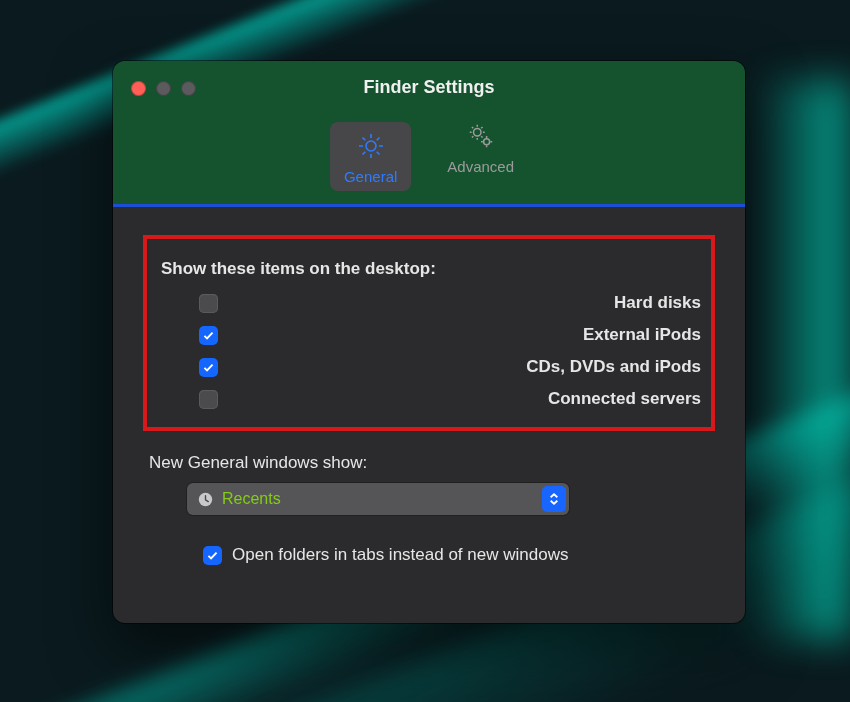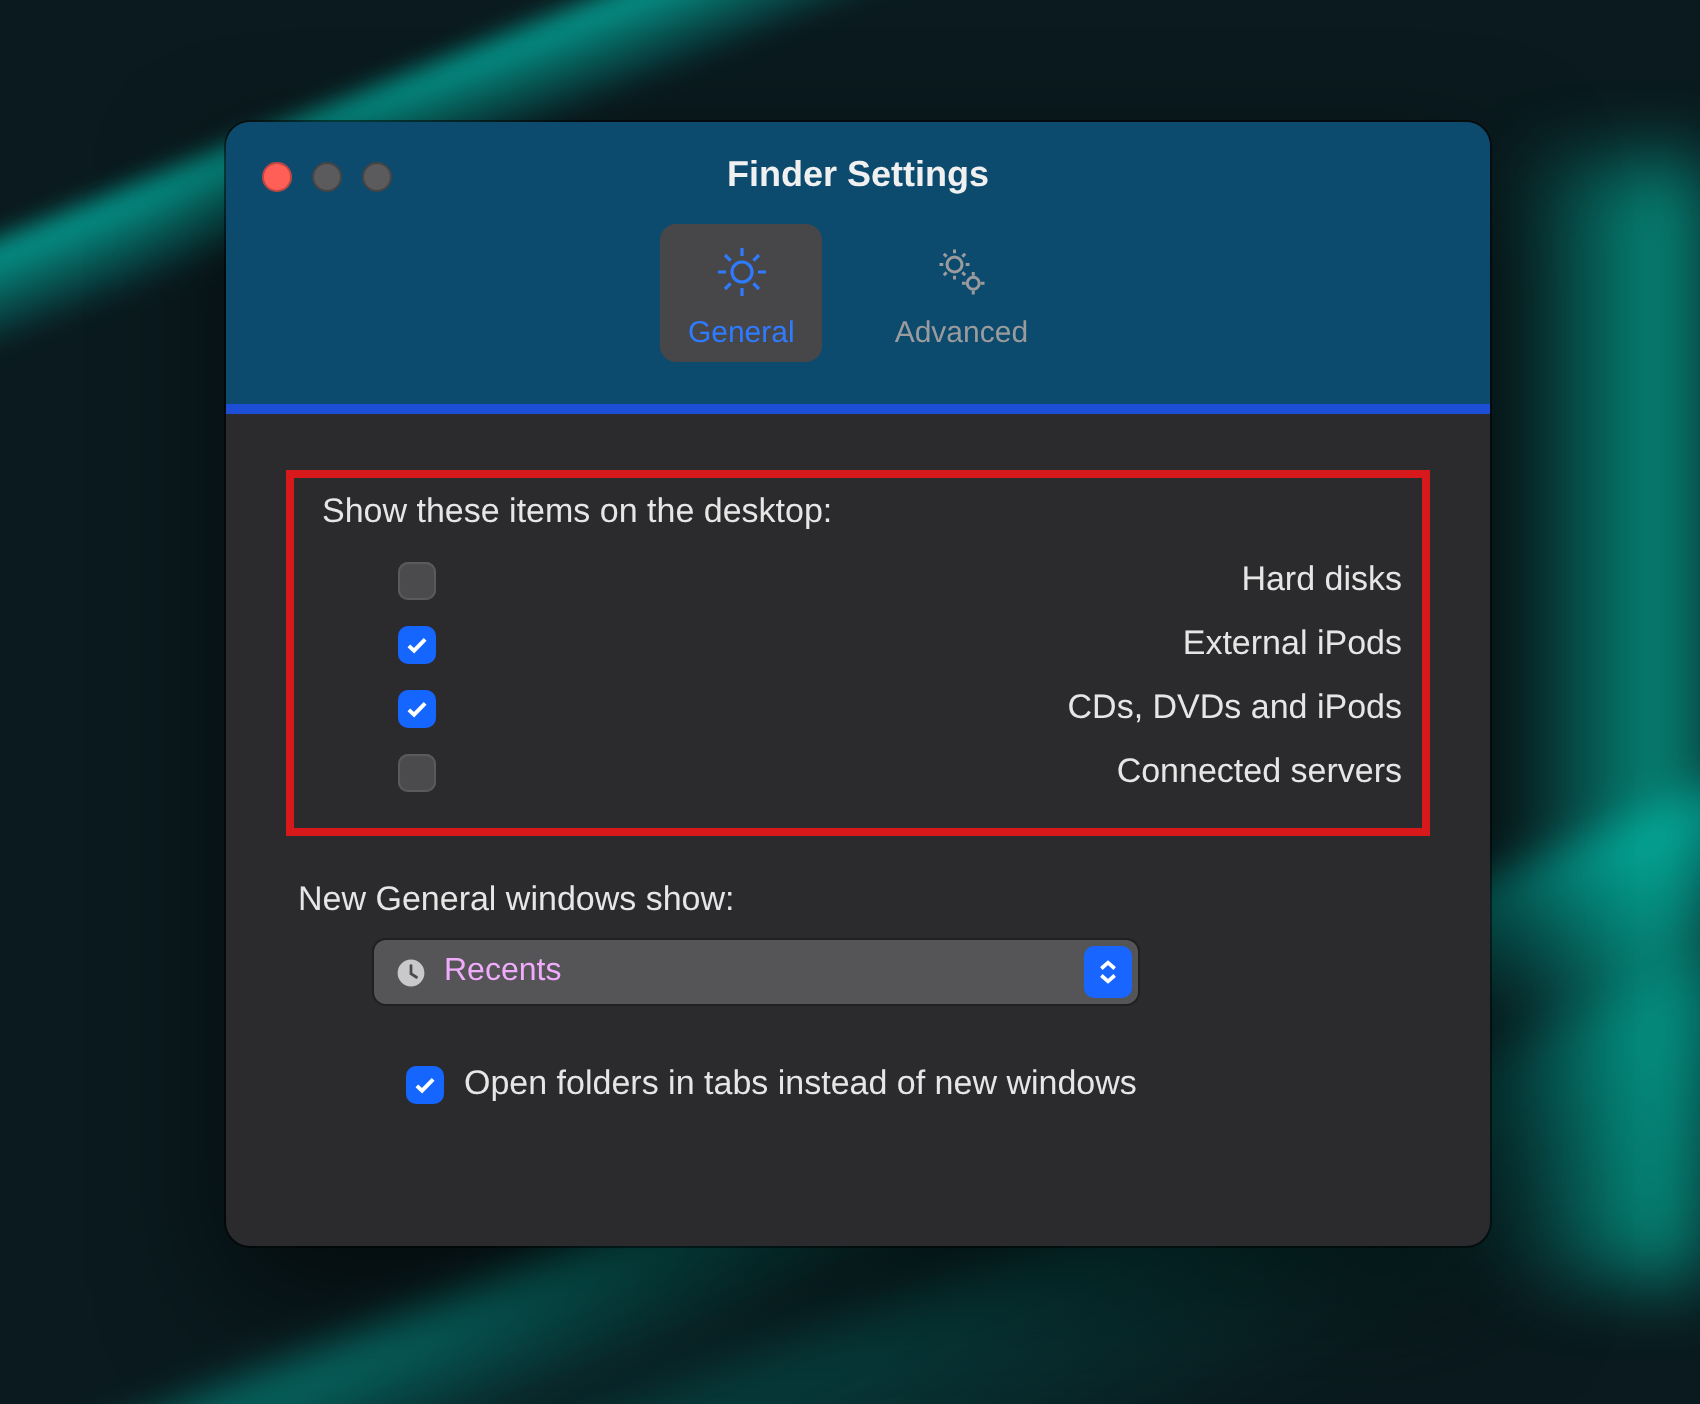--- a/index.html
+++ b/index.html
@@ -64,22 +64,22 @@
       height: 562px;
       background: #2b2b2d;
       border-radius: 12px;
       box-shadow: 0 25px 60px rgba(0,0,0,0.55), 0 0 0 1px rgba(0,0,0,0.5);
       overflow: hidden;
       color: #e6e6e6;
     }
 
     .titlebar {
       height: 146px;
-      background: #0c4a6e;
-      border-bottom: 5px solid #1d4ed8;
+      background: #14532d;
+      border-bottom: 3px solid #1d4ed8;
     }
     .traffic-lights {
       display: flex;
       gap: 10px;
       position: absolute;
       left: 18px;
       top: 20px;
     }
     .tl-dot {
       width: 15px;
@@ -112,33 +112,35 @@
       gap: 6px;
       padding: 8px 14px 6px;
       border-radius: 8px;
       font-size: 15px;
       color: #9b9b9d;
       cursor: default;
     }
     .tool-item.active {
       background: #474749;
       color: #2f7bff;
+      margin-top: 10px;
     }
     .tool-item.active .tb-icon svg { stroke: #2f7bff; fill: none; }
     .tb-icon { width: 32px; height: 32px; display: flex; align-items: center; justify-content: center; }
     .tb-icon svg { stroke: #9b9b9d; stroke-width: 1.6; fill: none; }
 
     .content {
       padding: 28px 30px 0 30px;
       font-size: 17px;
     }
     .highlight-box {
       border: 4px solid #d7191c;
-      padding: 7px 10px 18px 14px;
+      padding: 20px 10px 18px 14px;
       margin-bottom: 22px;
+      font-weight: bold;
     }
     .section-label {
       font-size: 17px;
       margin-bottom: 14px;
     }
     .check-row {
       display: flex;
       align-items: center;
       gap: 10px;
       margin-left: 38px;
@@ -183,21 +185,21 @@
       align-items: center;
       padding-left: 10px;
       position: relative;
       box-shadow: 0 0 0 1px rgba(0,0,0,0.25);
     }
     .select .clock-icon {
       width: 17px; height: 17px; margin-right: 8px;
     }
     .select .select-text {
       font-size: 16px;
-      color: #f0abfc;
+      color: #84cc16;
     }
     .select .stepper {
       position: absolute;
       right: 3px;
       top: 3px;
       width: 24px;
       height: 26px;
       background: #1866ff;
       border-radius: 5px;
       display: flex;

